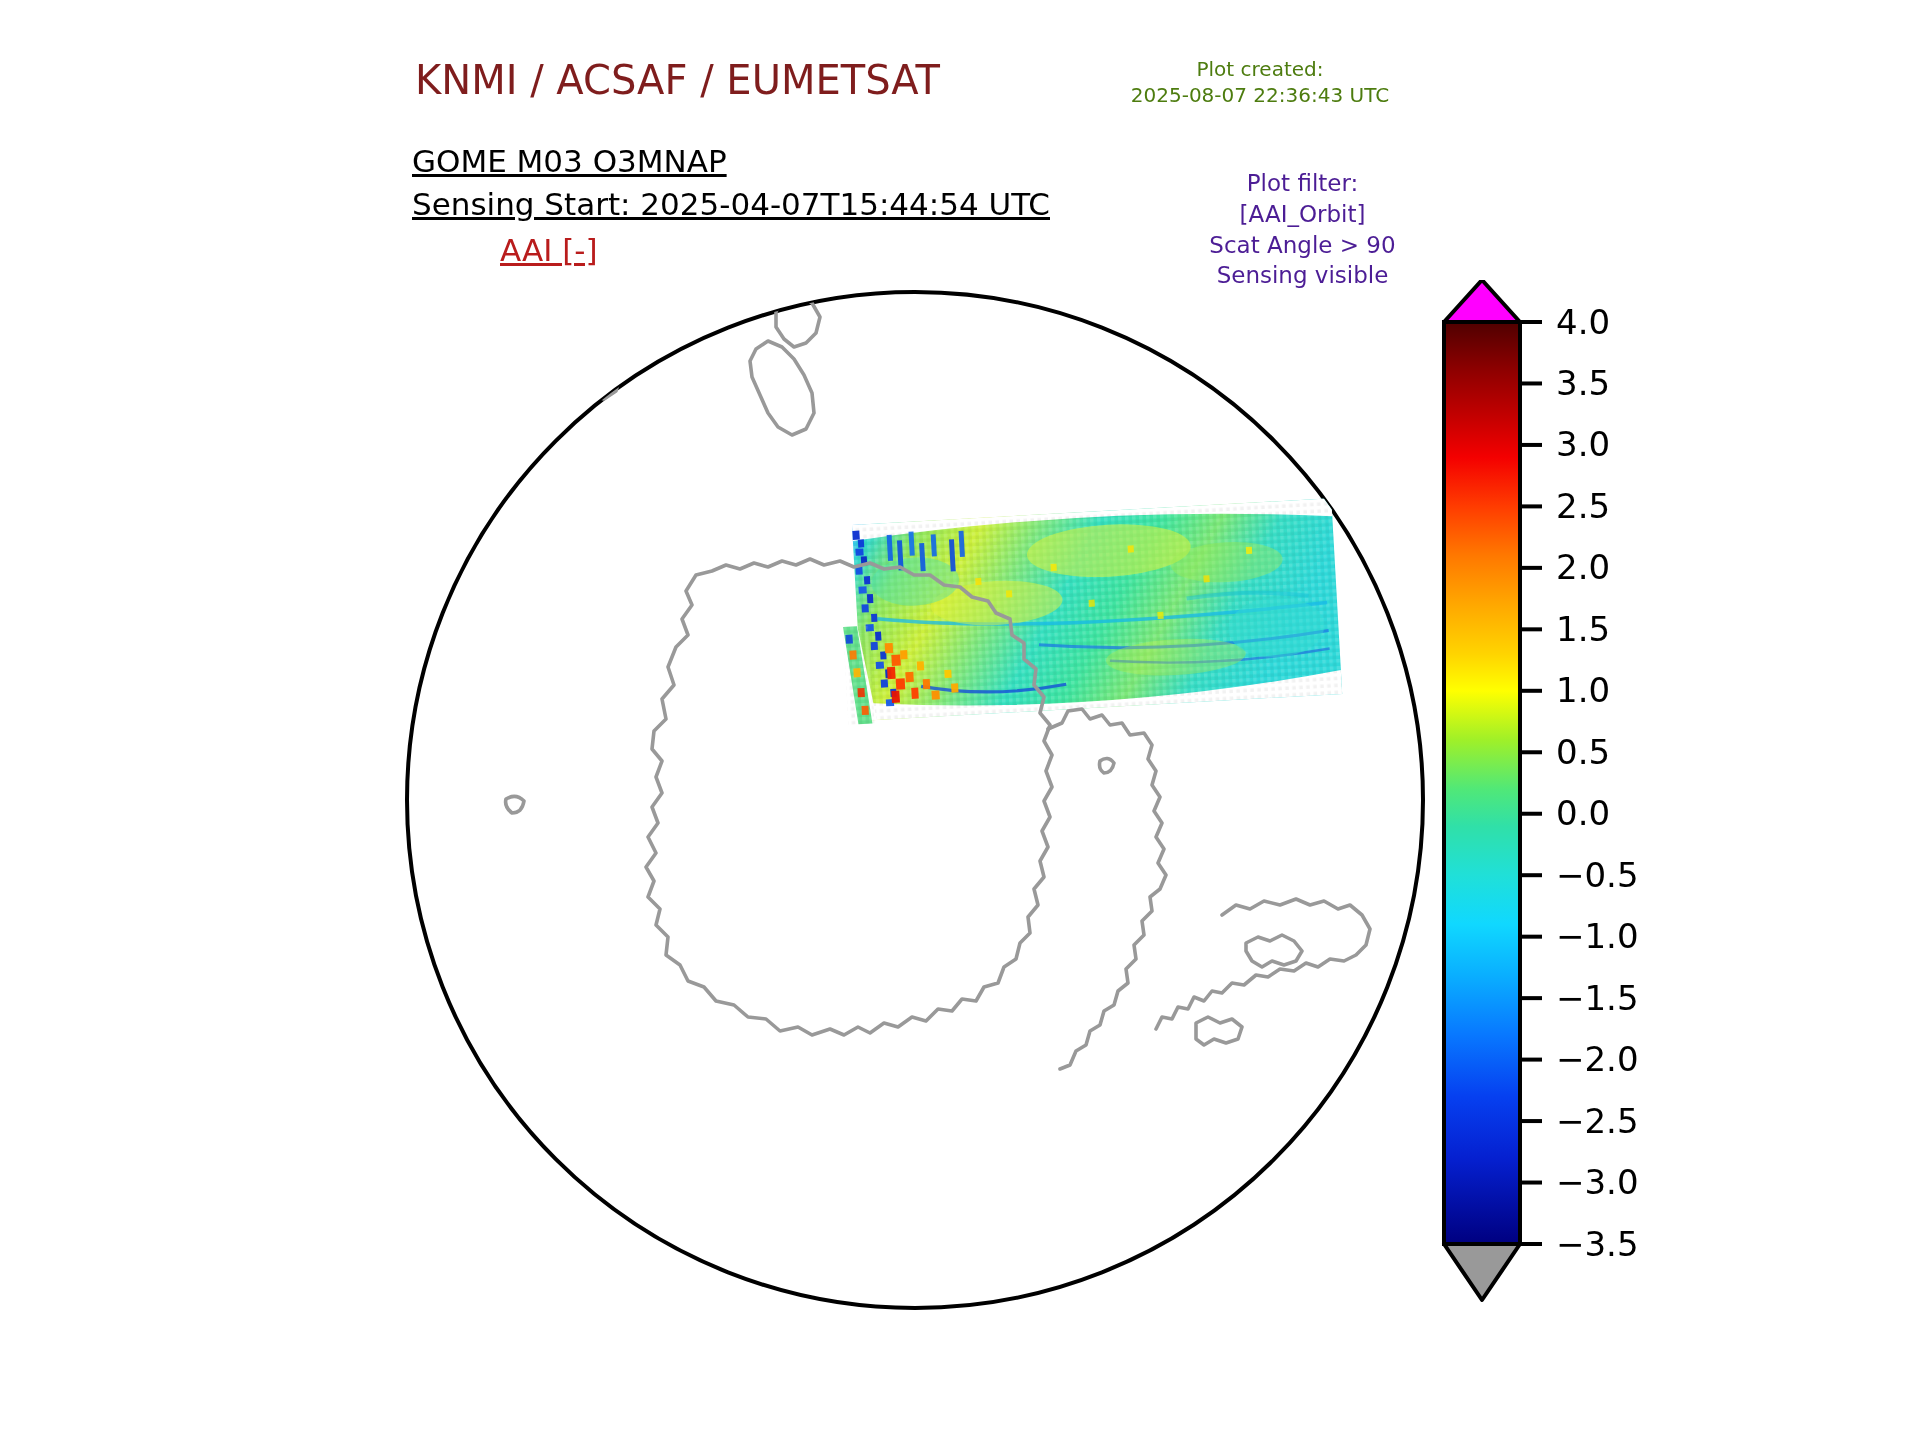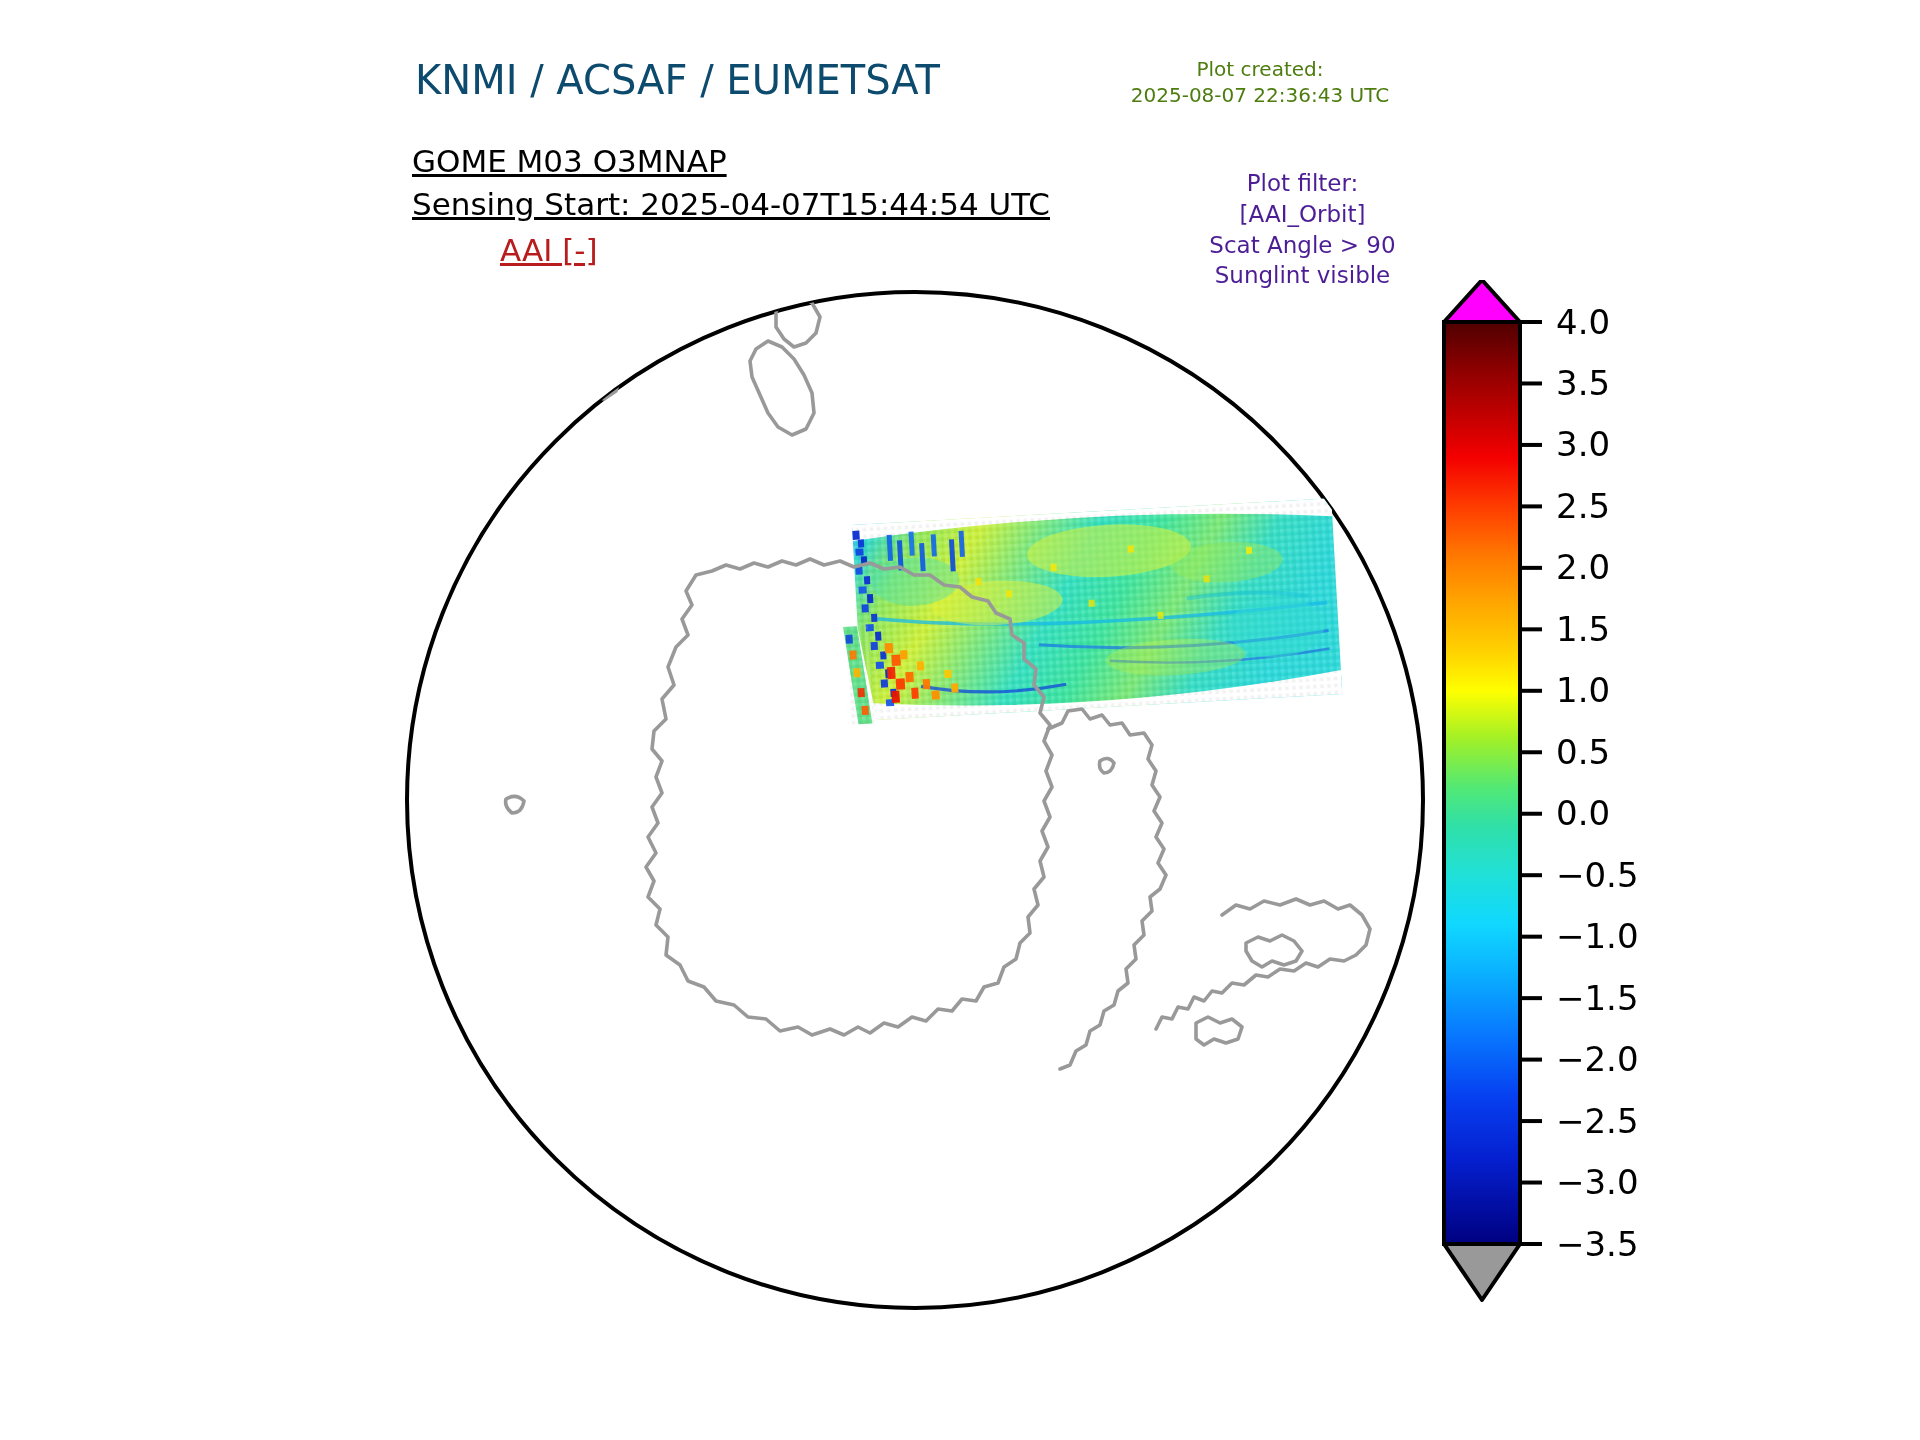--- a/index.html
+++ b/index.html
@@ -15,21 +15,21 @@
     font-family: "DejaVu Sans", sans-serif;
     overflow: hidden;
   }
 
   
   .org-title {
     position: absolute;
     left: 415px;
     top: 57px;
     font-size: 40px;
-    color: #0c4a6e;
+    color: #7f1d1d;
     white-space: nowrap;
     letter-spacing: 0px;
   }
   .created-block {
     position: absolute;
     left: 1075px;
     top: 56px;
     width: 370px;
     text-align: center;
     font-size: 20px;
@@ -110,21 +110,21 @@
     <div>GOME M03 O3MNAP</div>
     <div>Sensing Start: 2025-04-07T15:44:54 UTC</div>
   </div>
 
   <div class="axis-title">AAI [-]</div>
 
   <div class="filter-block">
     <div>Plot filter:</div>
     <div>[AAI_Orbit]</div>
     <div>Scat Angle &gt; 90</div>
-    <div>Sunglint visible</div>
+    <div>Sensing visible</div>
   </div>
 
   <div id="map-wrap">
     <svg id="map-svg" viewBox="0 0 1030 1050">
       <defs>
         <clipPath id="globeClip">
           <circle cx="515" cy="525" r="508"></circle>
         </clipPath>
         <pattern id="swathNoise" width="7" height="7" patternUnits="userSpaceOnUse">
           <rect width="7" height="7" fill="none"></rect>

